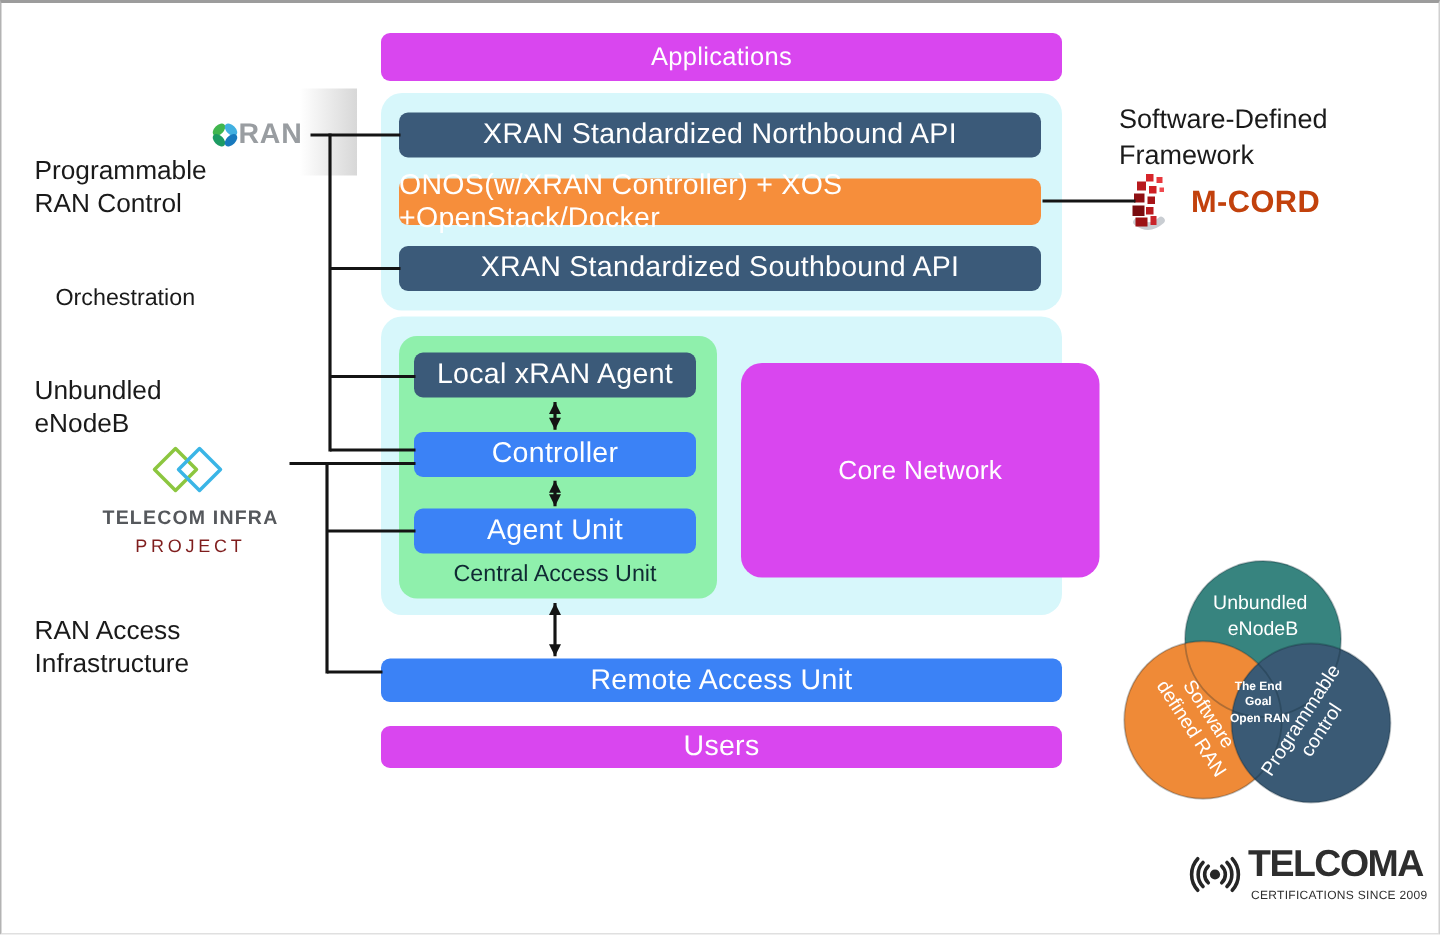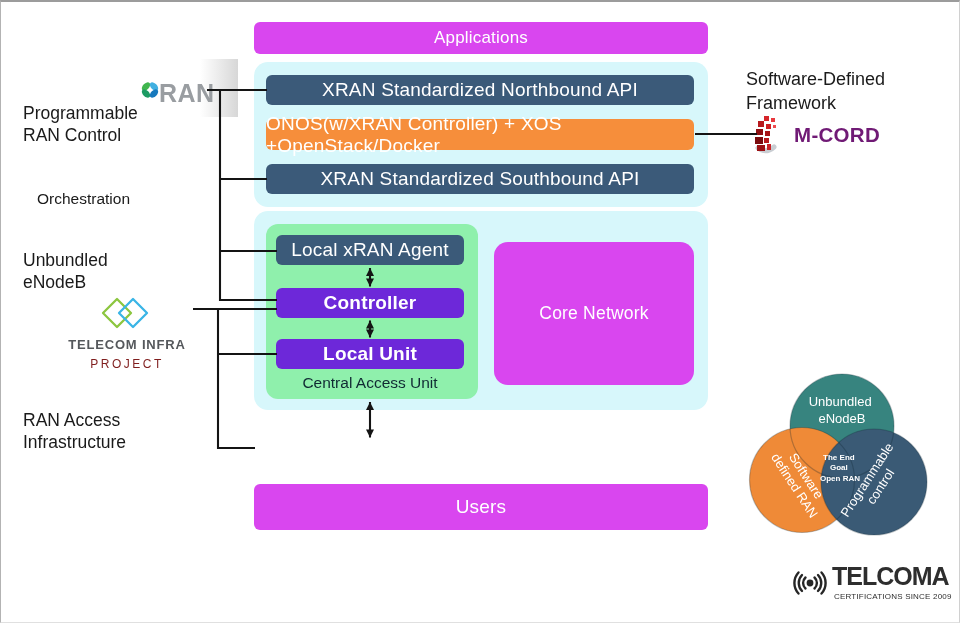--- a/index.html
+++ b/index.html
@@ -10,21 +10,21 @@
     border-right:1px solid #d0d0d0; border-bottom:1px solid #e0e0e0;
   }
   .abs{position:absolute;}
   .bar{
     position:absolute; display:flex; align-items:center; justify-content:center;
     color:#ffffff; border-radius:6px; font-size:19px; letter-spacing:.2px;
   }
   .cyan{background:#d946ef;}
   .navy{background:#3b5a79;}
   .orange{background:#f68e3b;}
-  .teal{background:#6d28d9;font-weight:bold;}
+  .teal{background:#3b82f6;}
   .panel{position:absolute; background:#d7f7fb; border-radius:14px;}
   .greenpanel{position:absolute; background:#8ff0ac; border-radius:12px;}
   .blabel{position:absolute; color:#1a1a1a; font-size:17.5px; line-height:22px; white-space:pre-line;}
   .graypatch{
     position:absolute; left:199px; top:57px; width:38px; height:58px;
     background:linear-gradient(to right, rgba(150,150,150,0), rgba(150,150,150,0.38));
   }
   svg{display:block;}
   .connector-overlay{position:absolute; left:0; top:0; pointer-events:none; z-index:6;}
   .venn-text{fill:#ffffff; font-family:"Liberation Sans", sans-serif;}
@@ -37,21 +37,21 @@
   <div class="graypatch"></div>
 
   <div class="abs" style="left:140px; top:79px; width:18px; height:18px;">
     <svg width="18" height="18" viewBox="0 0 18 18">
       <ellipse cx="5" cy="5.5" rx="5" ry="3.1" transform="rotate(-45 5 5.5)" fill="#41b64e"></ellipse>
       <ellipse cx="13" cy="5.5" rx="5" ry="3.1" transform="rotate(45 13 5.5)" fill="#41b0e1"></ellipse>
       <ellipse cx="5" cy="12.5" rx="5" ry="3.1" transform="rotate(45 5 12.5)" fill="#1d9b63"></ellipse>
       <ellipse cx="13" cy="12.5" rx="5" ry="3.1" transform="rotate(-45 13 12.5)" fill="#1779bd"></ellipse>
     </svg>
   </div>
-  <div class="abs" style="left:158px; top:77px; font-size:25px; font-weight:600; color:#999da1; letter-spacing:.5px;">RAN</div>
+  <div class="abs" style="left:158px; top:77px; font-size:19px; font-weight:600; color:#999da1; letter-spacing:.5px;">RAN</div>
 
   <div class="blabel" style="left:22px; top:100px;">Programmable
 RAN Control</div>
 
   <div class="blabel" style="left:36px; top:186px; font-size:15.5px;">Orchestration</div>
 
   <div class="blabel" style="left:22px; top:247px;">Unbundled
 eNodeB</div>
 
   <div class="abs" style="left:99px; top:288px; width:50px; height:46px;">
@@ -78,39 +78,40 @@
       <rect x="18" y="10" width="5" height="5" fill="#cf1f23"></rect>
       <rect x="25" y="11" width="3" height="3" fill="#ef4a4f"></rect>
       <rect x="8" y="15" width="7" height="6" fill="#8f1013"></rect>
       <rect x="17" y="17" width="5" height="5" fill="#a61417"></rect>
       <rect x="7" y="23" width="8" height="7" fill="#7a0c0f"></rect>
       <rect x="16" y="24" width="5" height="5" fill="#b81a1e"></rect>
       <rect x="9" y="31" width="8" height="6" fill="#9c1215"></rect>
       <rect x="19" y="30" width="4" height="6" fill="#c9242a"></rect>
     </svg>
   </div>
-  <div class="abs" style="left:793px; top:121px; font-size:20.5px; font-weight:600; color:#701a75; letter-spacing:.3px;">M-CORD</div>
+  <div class="abs" style="left:793px; top:121px; font-size:20.5px; font-weight:600; color:#c2410c; letter-spacing:.3px;">M-CORD</div>
 
   <div class="bar cyan" style="left:253px; top:20px; width:454px; height:32px; font-size:17px;">Applications</div>
 
   <div class="panel" style="left:253px; top:60px; width:454px; height:145px;"></div>
   <div class="bar navy" style="left:265px; top:73px; width:428px; height:30px;">XRAN Standardized Northbound API</div>
   <div class="bar navy" style="left:265px; top:162px; width:428px; height:30px;">XRAN Standardized Southbound API</div>
   <div class="bar orange" style="left:265px; top:117px; width:428px; height:31px;">ONOS(w/XRAN Controller) + XOS +OpenStack/Docker</div>
 
   <div class="panel" style="left:253px; top:209px; width:454px; height:199px;"></div>
   <div class="greenpanel" style="left:265px; top:222px; width:212px; height:175px;"></div>
   <div class="bar navy" style="left:275px; top:233px; width:188px; height:30px;">Local xRAN Agent</div>
   <div class="bar teal" style="left:275px; top:286px; width:188px; height:30px;">Controller</div>
-  <div class="bar teal" style="left:275px; top:337px; width:188px; height:30px;">Local Unit</div>
+  <div class="bar teal" style="left:275px; top:337px; width:188px; height:30px;">Agent Unit</div>
   <div class="abs" style="left:265px; top:372px; width:208px; text-align:center; font-size:15.5px; font-weight:500; color:#102a33;">Central Access Unit</div>
 
-  <div class="bar cyan" style="left:493px; top:240px; width:200px; height:143px; border-radius:14px; font-size:17.5px;">Core Network</div>
+  <div class="bar cyan" style="left:493px; top:240px; width:239px; height:143px; border-radius:14px; font-size:17.5px;">Core Network</div>
 
-  <div class="bar cyan" style="left:253px; top:482px; width:454px; height:46px;">Users</div>
+  <div class="bar teal" style="left:253px; top:437px; width:454px; height:29px;">Remote Access Unit</div>
+  <div class="bar cyan" style="left:253px; top:482px; width:454px; height:28px;">Users</div>
 
   <svg class="connector-overlay" width="960" height="623" viewBox="0 0 960 623">
     <defs>
       <marker id="ah" markerWidth="10" markerHeight="10" refX="8.5" refY="4.5" orient="auto-start-reverse" markerUnits="userSpaceOnUse">
         <path d="M0.5,0.5 L8.5,4.5 L0.5,8.5 z" fill="#141414"></path>
       </marker>
     </defs>
     <g stroke="#141414" stroke-width="2.1" fill="none">
       <line x1="206" y1="88" x2="266" y2="88"></line>
       <line x1="219" y1="87" x2="219" y2="299"></line>

